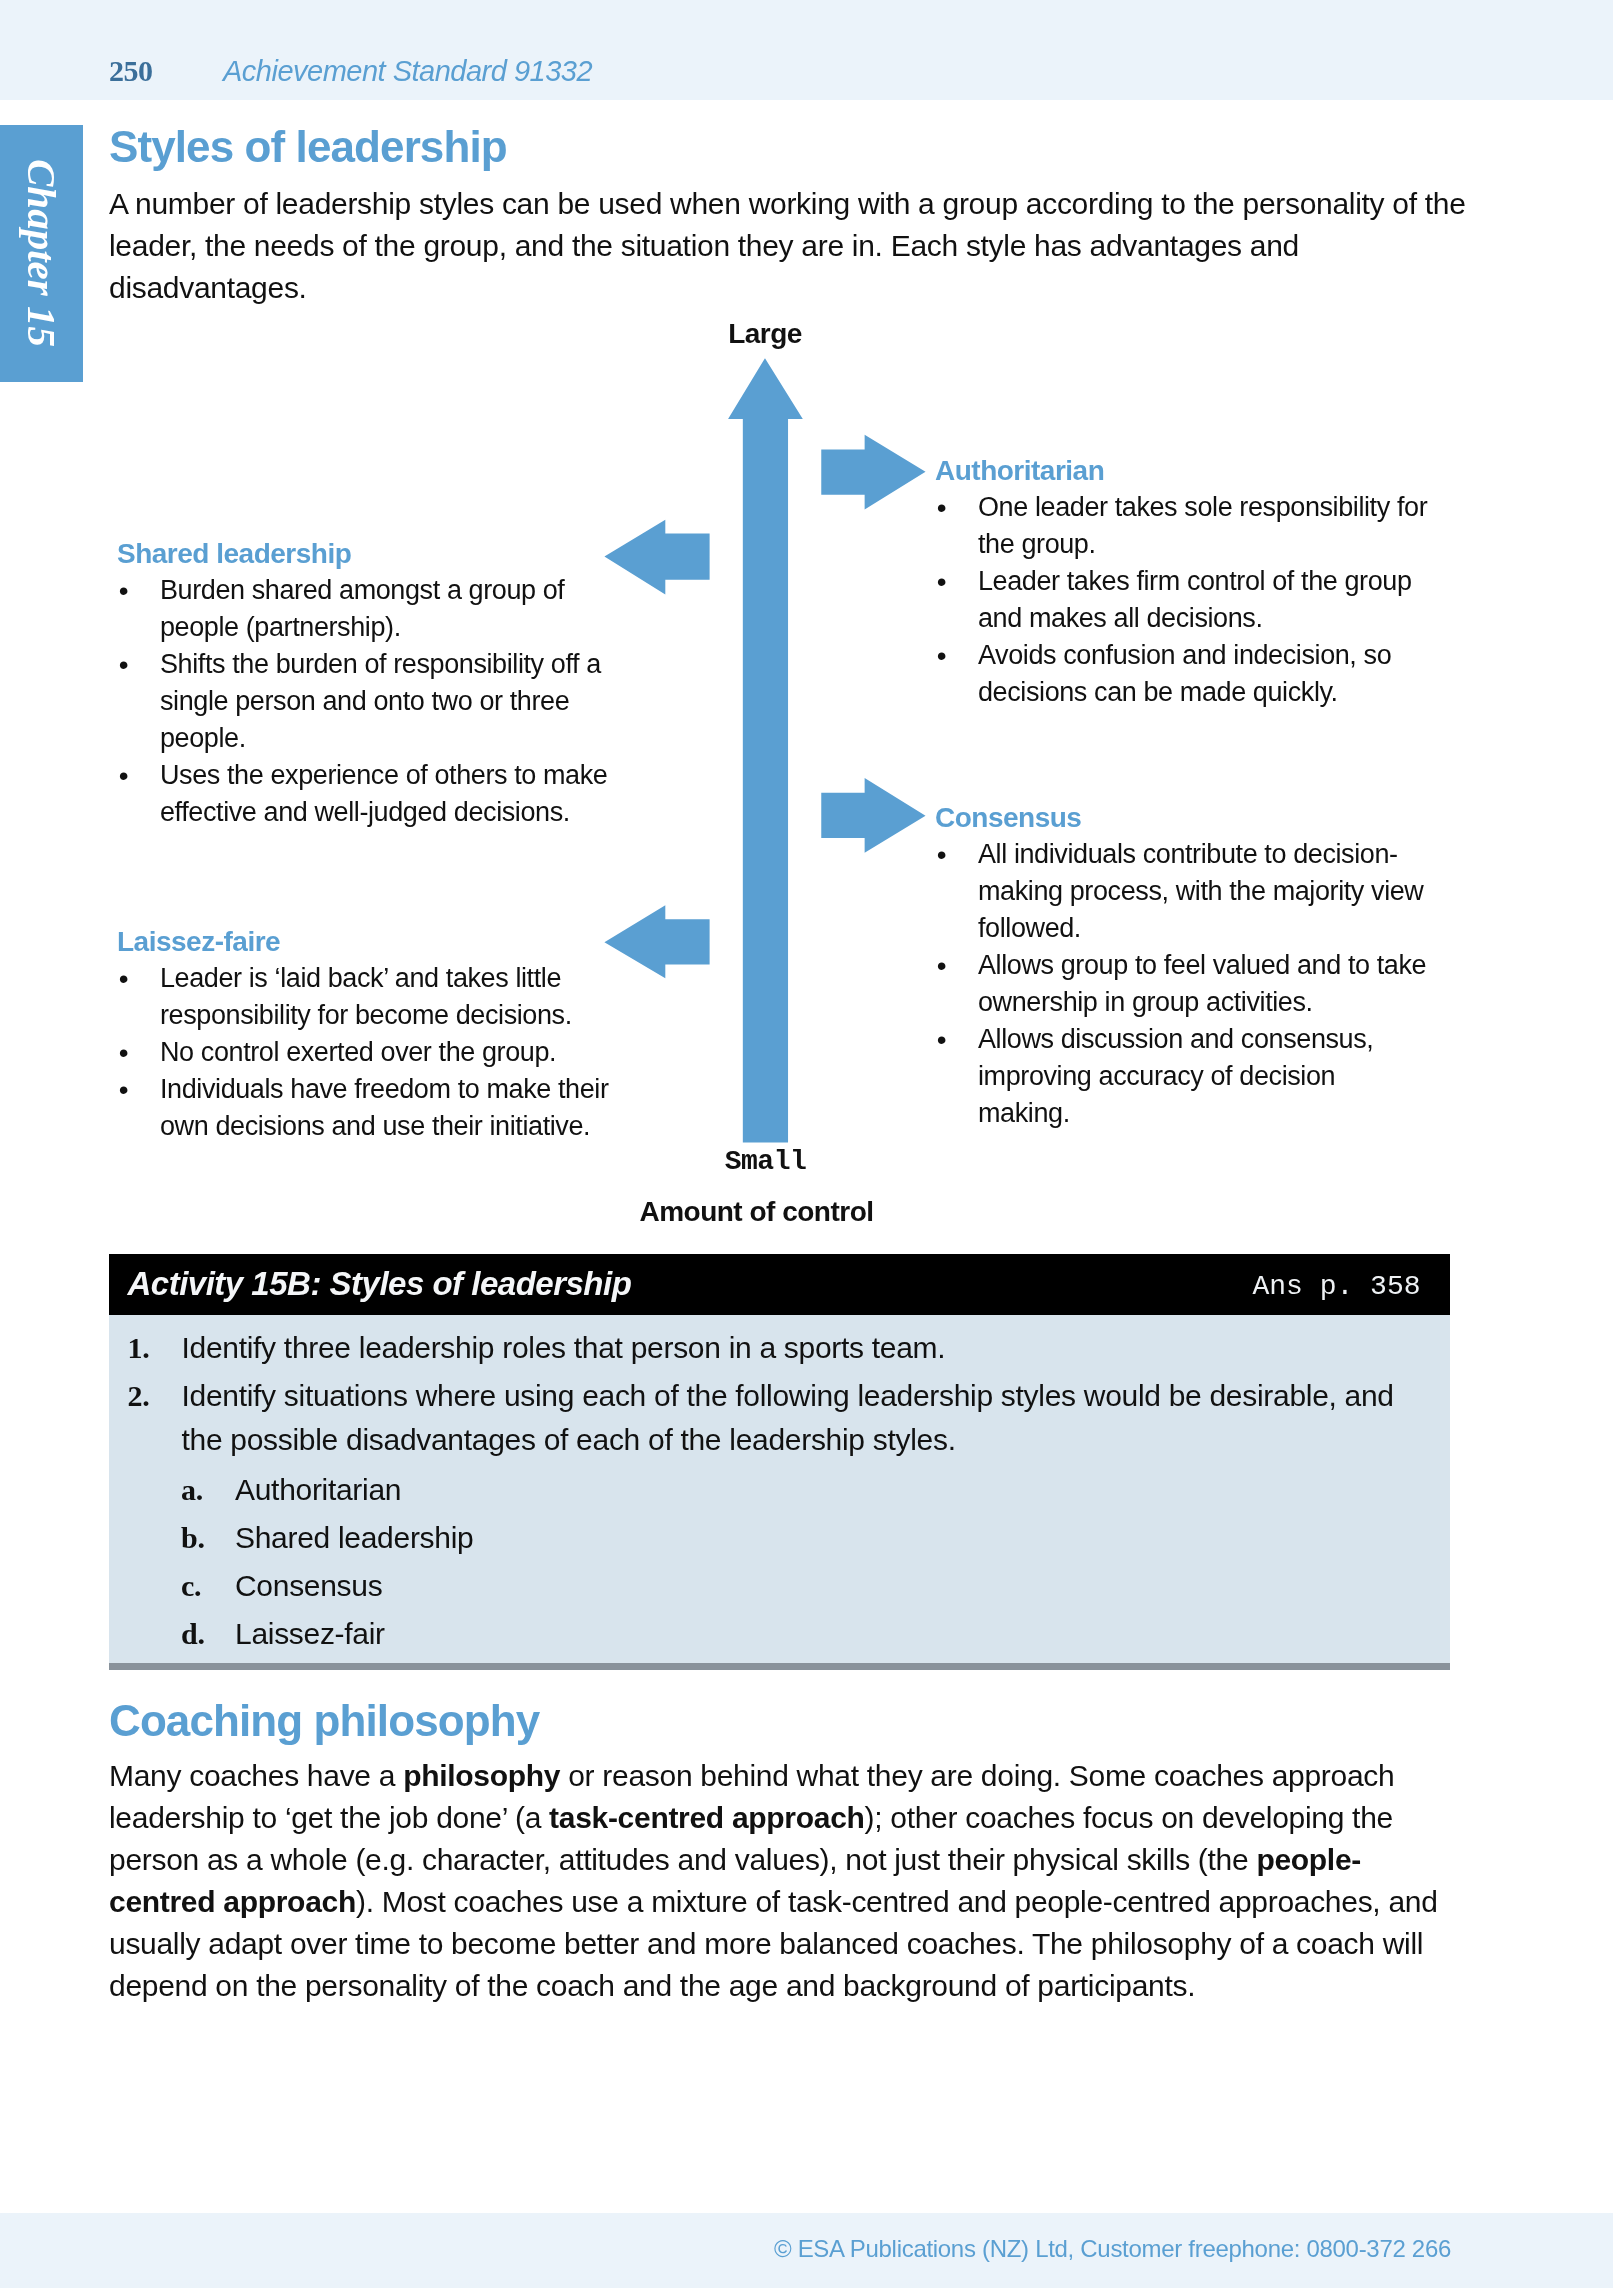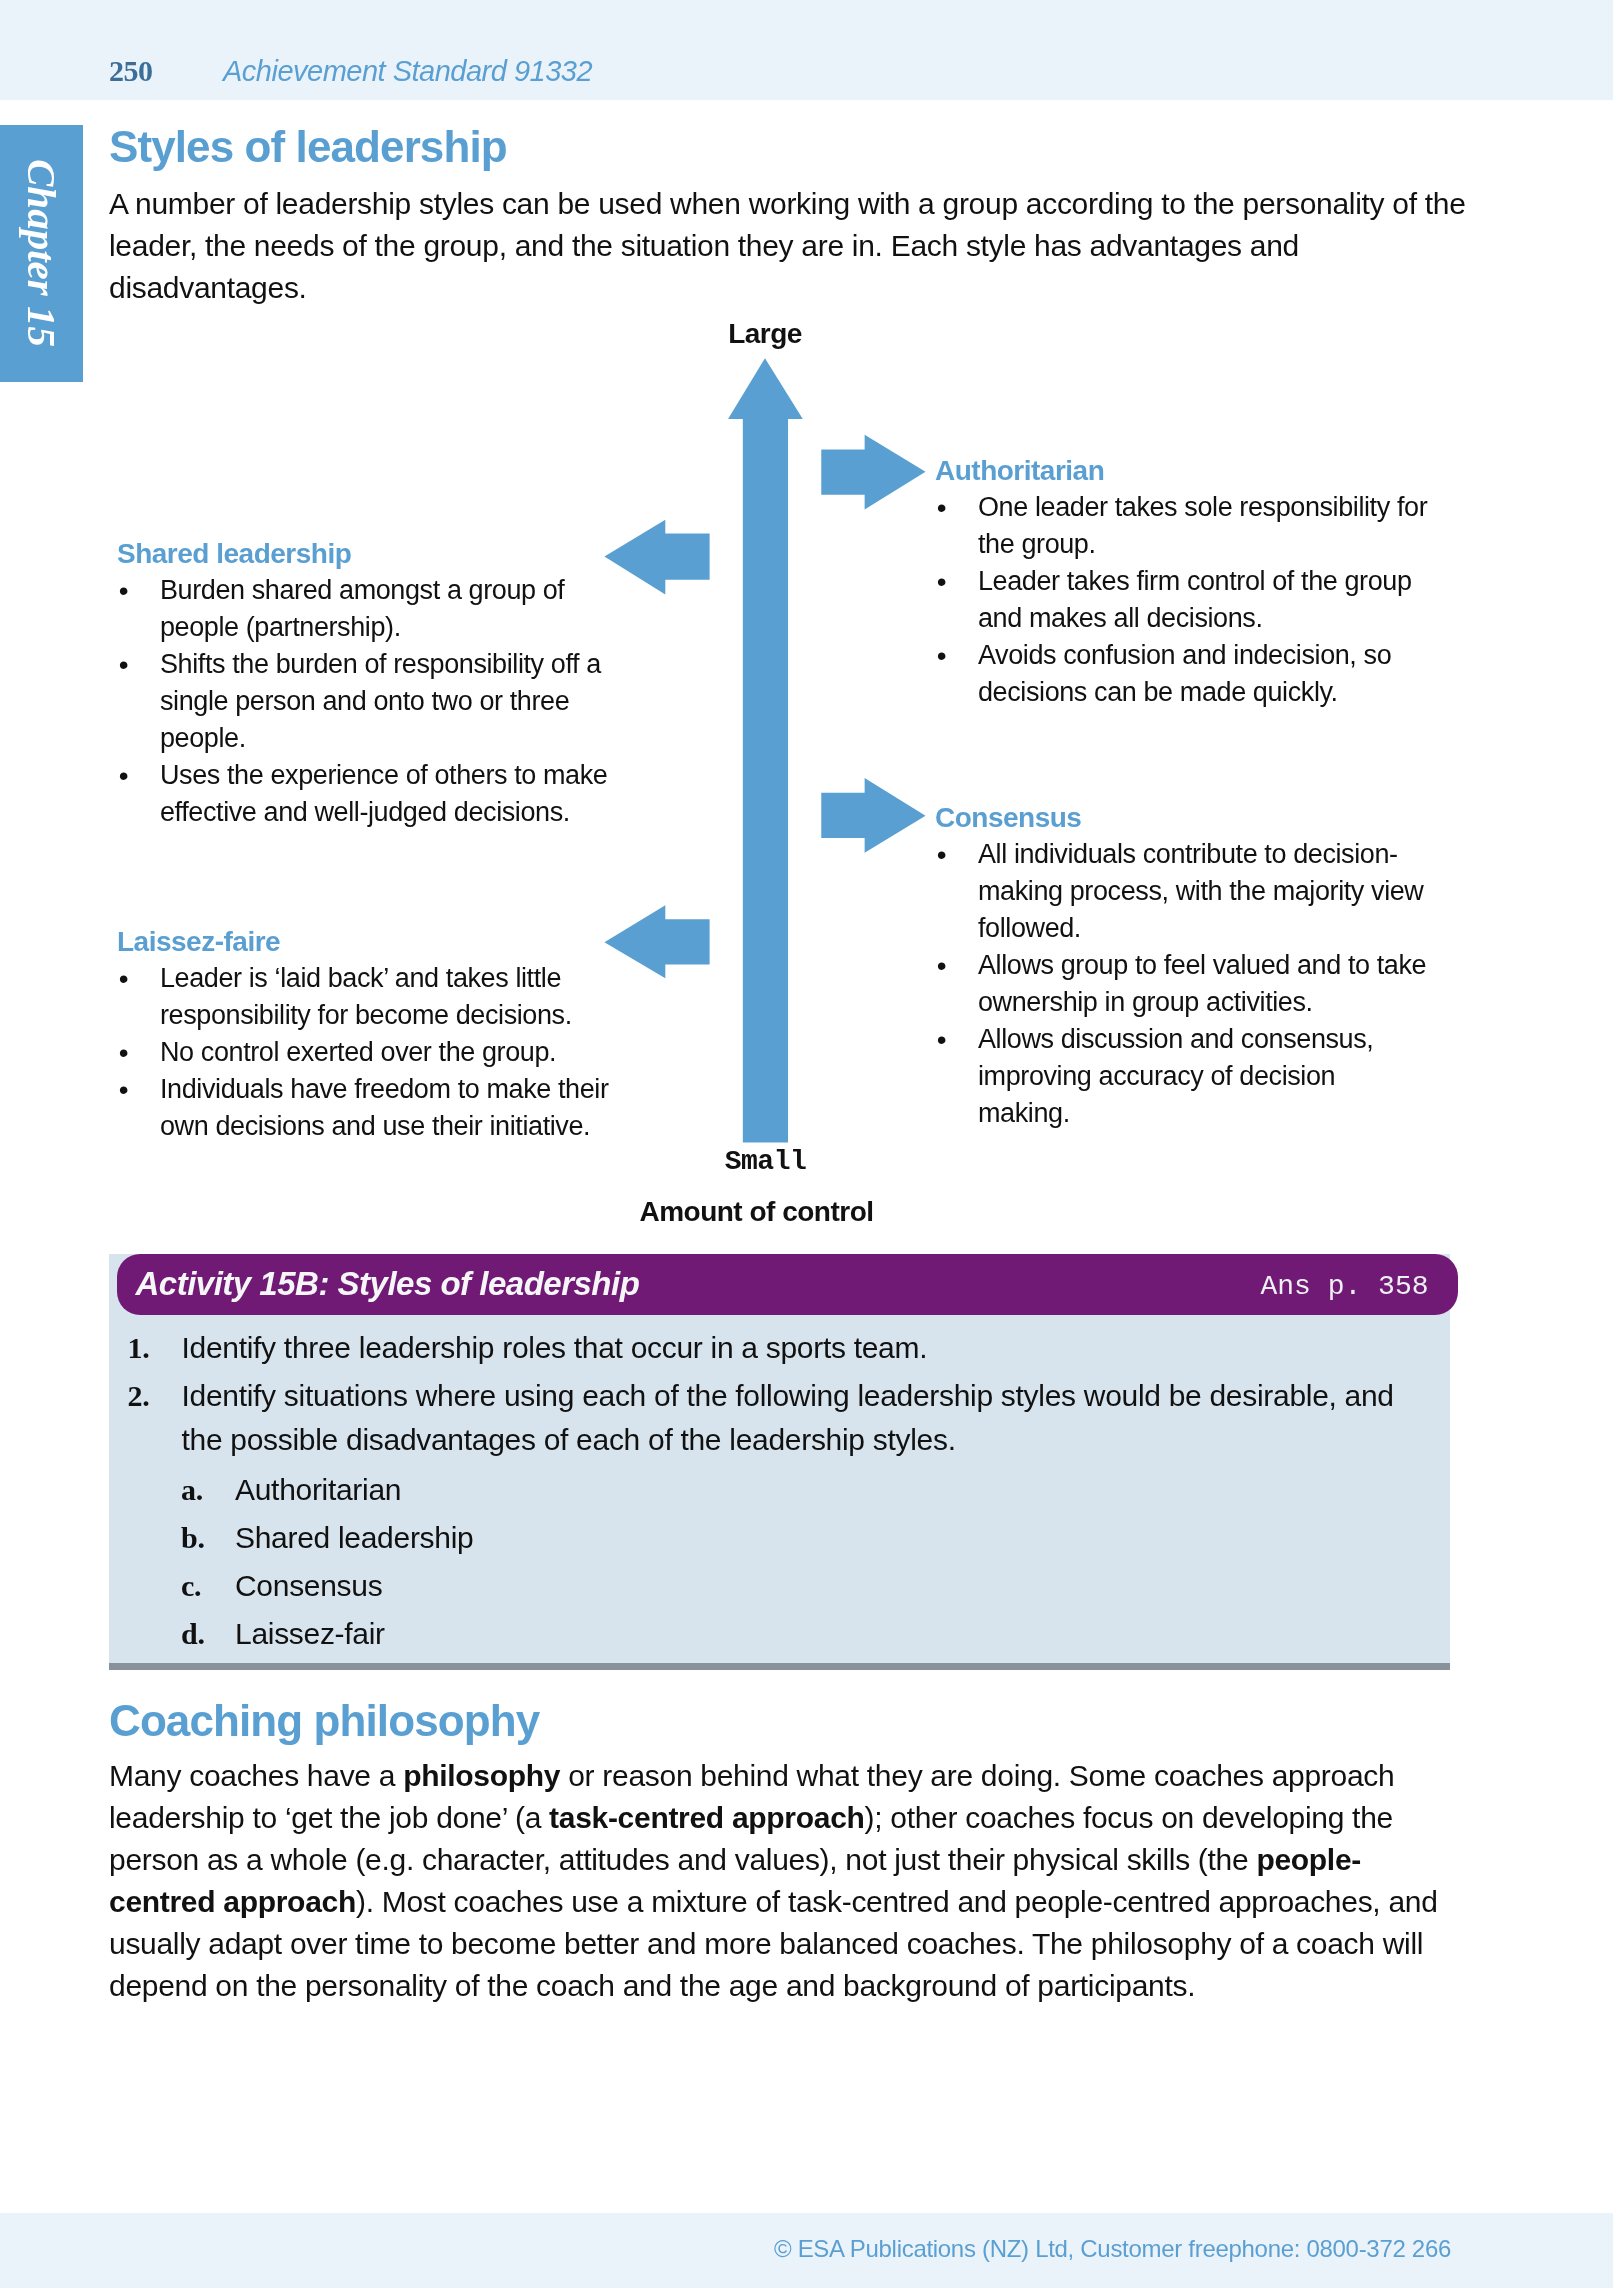--- a/index.html
+++ b/index.html
@@ -24,21 +24,21 @@
   #diagram { left:0; top:0; width:1613px; height:1246px; pointer-events:none; }
   .dlabel { position:absolute; font-weight:bold; font-size:28px; color:#111; letter-spacing:-0.5px; }
   .style-block { position:absolute; }
   .style-block h3 { margin:0; font-size:28px; font-weight:bold; color:#5a9fd2; line-height:37px; letter-spacing:-0.5px; }
   .style-block ul { margin:0; padding:0; list-style:none; }
   .style-block li { position:relative; padding-left:43px; font-size:27px; line-height:37px; letter-spacing:-0.4px; }
   .style-block li::before { content:"\2022"; position:absolute; left:1.8px; top:0; font-size:28px; }
 
   
   #act { left:109px; top:1254px; width:1341px; height:416px; background:#d8e4ed; }
-  #act-head { position:absolute; left:8px; top:0; width:100%; height:61px; background:#701a75;border-radius:23px; }
+  #act-head { position:absolute; left:0; top:0; width:100%; height:61px; background:#000000; }
   #act-title { position:absolute; left:18.5px; top:11px; color:#f4f6f8; font-style:italic; font-weight:bold; font-size:33px; letter-spacing:-0.5px; }
   #act-ans { position:absolute; right:29.5px; top:16.6px; color:#eef1f4; font-family:Liberation Mono, monospace; font-size:28px; }
   #act-foot { position:absolute; left:0; bottom:0; width:100%; height:7.4px; background:#89929b; }
   .q { position:absolute; font-size:30px; line-height:44px; letter-spacing:-0.3px; }
   .q .num { position:absolute; left:0; font-weight:bold; font-family:"Liberation Serif", serif; }
   .q .txt { display:block; }
 
   
   b { font-weight:bold; }
 
@@ -111,21 +111,21 @@
 </div>
 
 <div id="act" class="abs">
   <div id="act-head">
     <span id="act-title">Activity 15B: Styles of leadership</span>
     <span id="act-ans">Ans p. 358</span>
   </div>
 
   <div class="q" style="left:18.5px;top:72px;width:1292px;">
     <span class="num">1.</span>
-    <span class="txt" style="padding-left:54px;">Identify three leadership roles that occur in a sports team.</span>
+    <span class="txt" style="padding-left:54px;">Identify three leadership roles that person in a sports team.</span>
   </div>
   <div class="q" style="left:18.5px;top:120px;width:1292px;">
     <span class="num">2.</span>
     <span class="txt" style="padding-left:54px;">Identify situations where using each of the following leadership styles would be desirable, and the possible disadvantages of each of the leadership styles.</span>
   </div>
 
   <div class="q" style="left:72px;top:214px;">
     <span class="num">a.</span>
     <span class="txt" style="padding-left:54px;">Authoritarian</span>
   </div>

